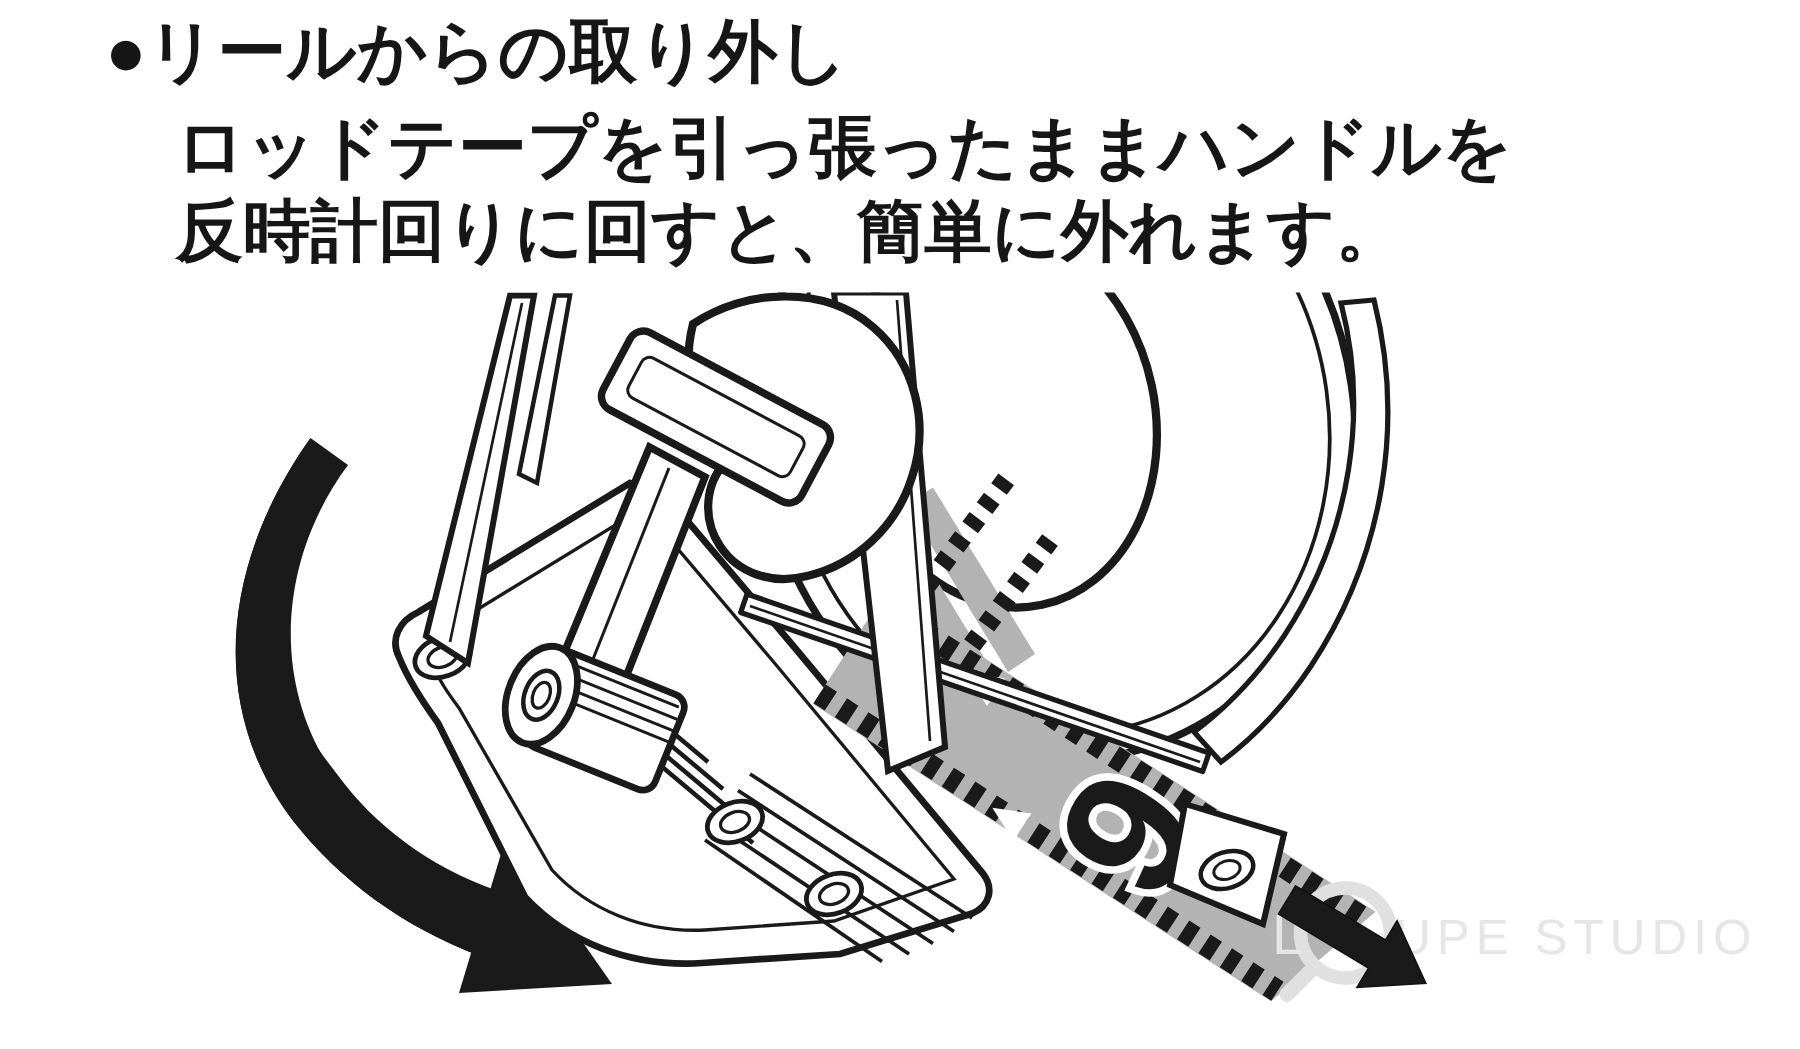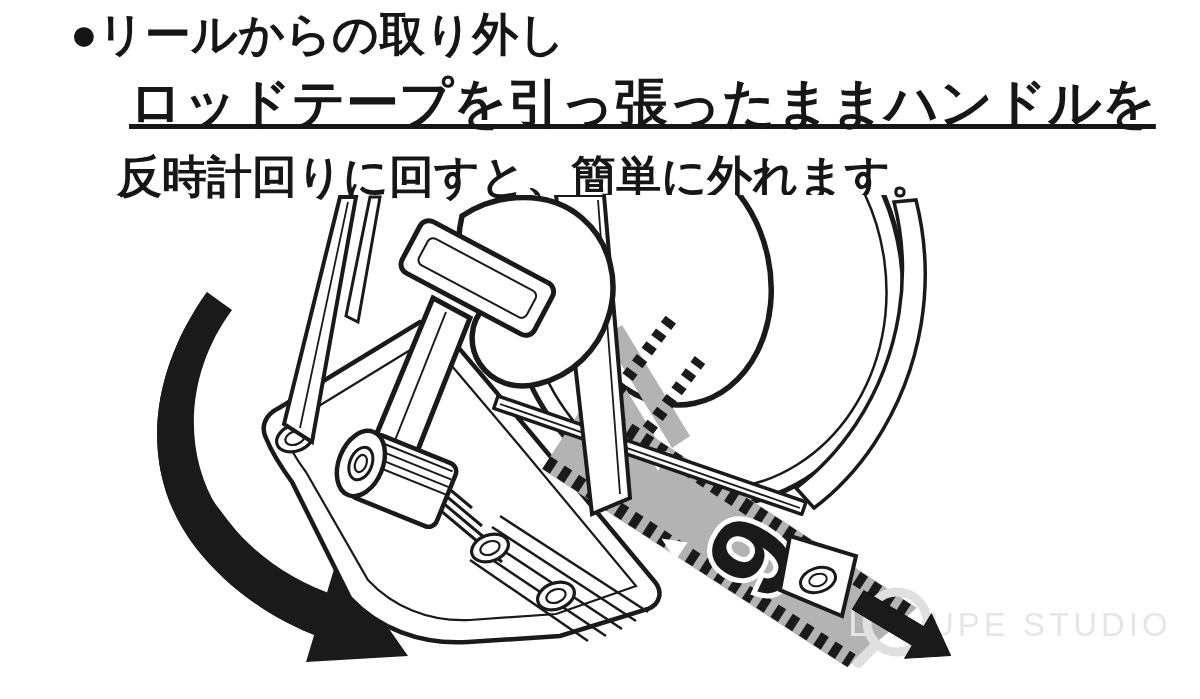--- a/index.html
+++ b/index.html
@@ -1,22 +1,22 @@
 <!DOCTYPE html>
 <html><head>
 <meta charset="utf-8">
 <style>
   html,body{margin:0;padding:0;background:#ffffff;}
   .page{position:relative;width:1170px;height:699px;background:#ffffff;overflow:hidden;
         font-family:"Liberation Sans","DejaVu Sans",sans-serif;}
   .instructions{position:absolute;left:0;top:0;width:1200px;color:#161616;}
   .heading{position:absolute;left:70px;top:4px;font-size:46px;font-weight:700;
            letter-spacing:0px;white-space:nowrap;}
-  .body-line1{position:absolute;left:129px;top:68px;font-size:53px;font-weight:700;white-space:nowrap;text-decoration:underline;}
-  .body-line2{position:absolute;left:117px;top:124px;font-size:45px;font-weight:700;white-space:nowrap;margin-top:23px;}
+  .body-line1{position:absolute;left:117px;top:68px;font-size:46px;font-weight:700;white-space:nowrap;}
+  .body-line2{position:absolute;left:117px;top:124px;font-size:45px;font-weight:700;white-space:nowrap;}
   svg{position:absolute;left:0;top:0;}
   .wm-text{font-family:"Liberation Sans","DejaVu Sans",sans-serif;font-weight:400;letter-spacing:4px;}
 </style>
 </head>
 <body>
 
 <div class="page">
 
   <div class="instructions">
     <div class="heading">●リールからの取り外し</div>

